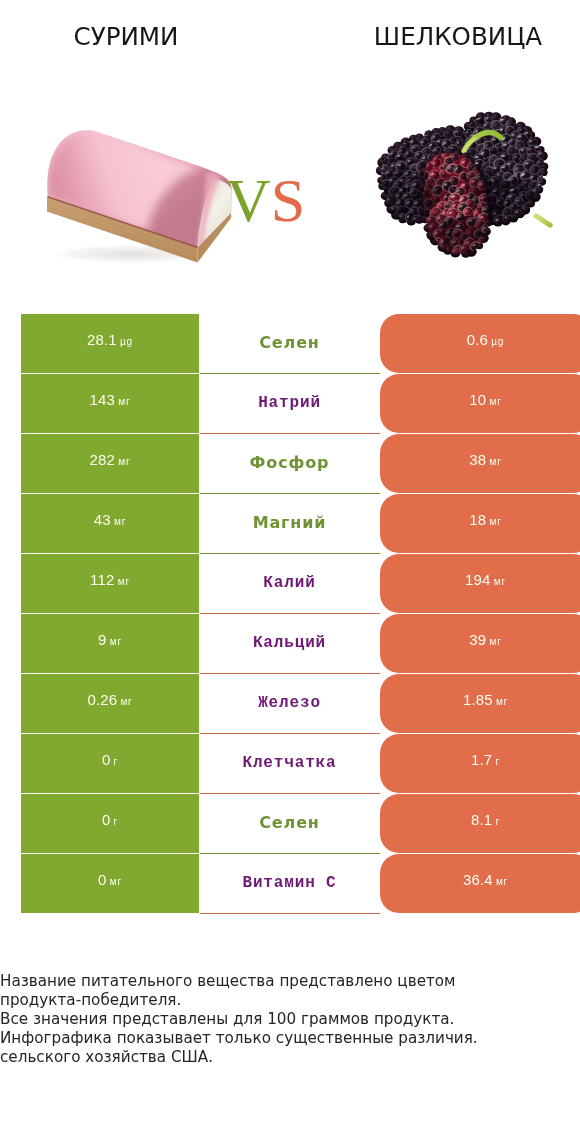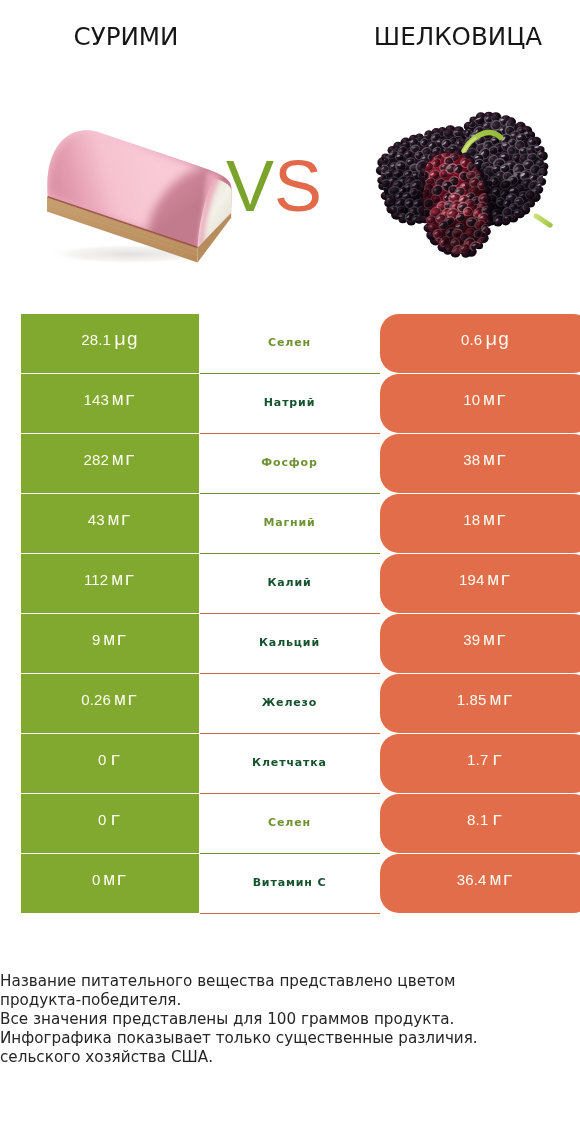--- a/index.html
+++ b/index.html
@@ -12,41 +12,41 @@
   .titles{position:absolute;left:0;top:0;width:580px;height:72px;}
   .title{position:absolute;top:24px;font-family:"DejaVu Sans",sans-serif;
          font-size:24.6px;font-weight:400;color:#161616;line-height:26px;
          letter-spacing:0;text-align:center;white-space:nowrap;}
   .title.left{left:6px;width:240px;}
   .title.right{left:338px;width:240px;}
 
   
   .hero{position:absolute;left:0;top:72px;width:580px;height:220px;}
   .heroimg{position:absolute;}
-  .vs{position:absolute;left:226px;top:58px;width:140px;height:112px;
-      font-family:Liberation Sans, sans-serif;font-size:72px;line-height:112px;
+  .vs{position:absolute;left:226px;top:72px;width:140px;height:112px;
+      font-family:Liberation Serif, serif;font-size:62px;line-height:112px;
       font-weight:400;letter-spacing:0;white-space:nowrap;}
   .vs .v{color:#7ba32c;}
   .vs .s{color:#e2694a;}
 
   
   .table{position:absolute;left:21px;top:314px;width:537px;}
   .row{position:relative;height:58.5px;margin-bottom:1.5px;}
   .cell{position:absolute;top:0;height:58.5px;box-sizing:border-box;
         display:flex;align-items:center;justify-content:center;}
   .cl{left:0;width:178px;background:#81a92f;}
   .cm{left:178.5px;width:180px;background:#fff;}
   .cr{left:358.5px;width:212px;background:#e16d4a;border-radius:19px;}
   .val{color:#fcfdf2;font-size:15px;white-space:nowrap;letter-spacing:.15px;
        position:relative;top:-3.5px;}
-  .val .u{font-size:19px;letter-spacing:.85px;margin-left:3.2px;font-family:Liberation Mono, monospace;}
-  .nut{font-family:"DejaVu Sans",sans-serif;font-size:11px;font-weight:600;
+  .val .u{font-size:10px;letter-spacing:.85px;margin-left:3.2px;}
+  .nut{font-family:"DejaVu Sans",sans-serif;font-size:16px;font-weight:600;
        white-space:nowrap;letter-spacing:.85px;position:relative;top:-3.5px;margin-top:6px;}
   .nut.g{color:#6f9334;}
-  .nut.o{color:#14532d;}
+  .nut.o{color:#701a75;font-family:Liberation Mono, monospace;}
   .bb{position:absolute;left:178.5px;width:180px;height:1px;bottom:-1.5px;}
 
   
   .footer{position:absolute;left:0;top:972px;width:580px;text-align:left;
           font-family:"DejaVu Sans",sans-serif;font-size:15.2px;line-height:19.1px;color:#252525;}
 </style>
 </head>
 <body>
 
 <div class="page">

